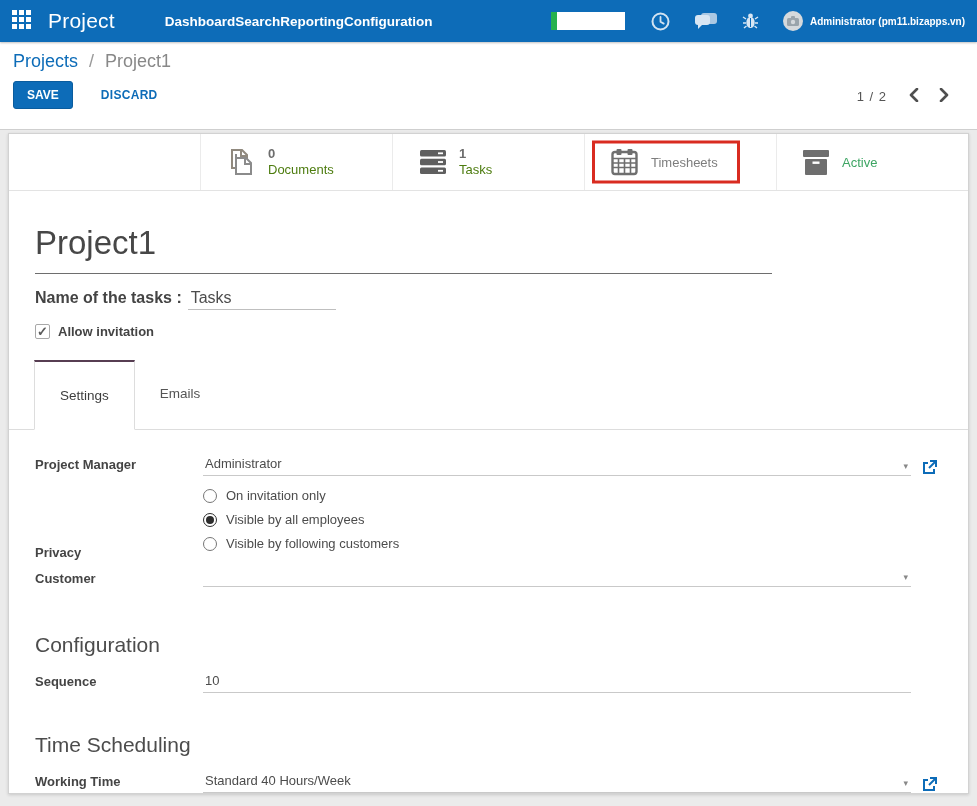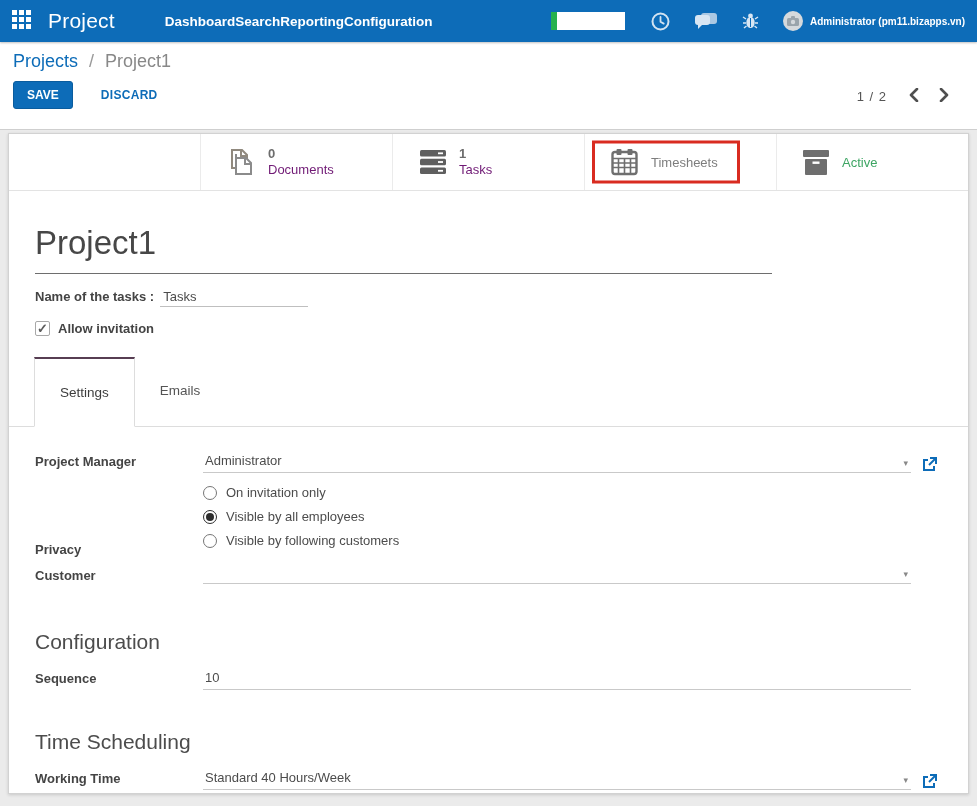--- a/index.html
+++ b/index.html
@@ -41,30 +41,30 @@
   
   .content { padding:3px 8px 0; }
   .sheet { background:#fff; border:1px solid #d2d2d2; height:661px; box-shadow:0 1px 3px rgba(0,0,0,.15); }
 
   
   .button-box { display:flex; height:57px; border-bottom:1px solid #e3e3e3; }
   .bb-cell { flex:1; display:flex; align-items:center; padding-left:26px; border-left:1px solid #ebebeb; position:relative; cursor:pointer; }
   .bb-cell.empty { border-left:none; cursor:default; }
   .bb-stat { margin-left:12px; line-height:1.25; }
   .bb-count { font-size:13px; font-weight:700; color:#6d6d6d; }
-  .bb-label { font-size:13px; color:#701a75; }
+  .bb-label { font-size:13px; color:#4d7c0f; }
   .bb-inline-label { margin-left:13px; font-size:13px; color:#7d7d7d; }
   .bb-inline-label.green { color:#3da563; }
   .red-annotation { position:absolute; left:7px; top:50%; transform:translateY(-50%);
                     width:148px; height:43px; border:3px solid #d92b20; pointer-events:none; }
 
   
   .sheet-title { margin:33px 26px 0; width:737px; border-bottom:1px solid #6e6e6e; padding-bottom:11px; }
   .sheet-title h1 { font-size:33px; font-weight:400; color:#474747; cursor:text; }
-  .taskname-row { margin:15px 0 0 26px; display:flex; align-items:baseline; font-size:13px; }
+  .taskname-row { margin:15px 0 0 26px; display:flex; align-items:baseline; font-size:16px; }
   .taskname-label { font-weight:700; color:#444; }
   .taskname-input { margin-left:6px; width:148px; border-bottom:1px solid #bfbfbf; padding:0 3px 2px; color:#4c4c4c; cursor:text; }
   .check-row { margin:14px 0 0 26px; display:flex; align-items:center; }
   .checkbox { width:15px; height:15px; border:1px solid #a8a8a8; border-radius:2px; background:#fff;
               display:flex; align-items:center; justify-content:center; cursor:pointer;
               color:#5c5c5c; font-size:13px; font-weight:700; line-height:1; }
   .check-label { margin-left:8px; font-size:13px; font-weight:700; color:#444; }
 
   
   .tab-strip { margin-top:21px; display:flex; border-bottom:1px solid #ddd; padding-left:25px; }

